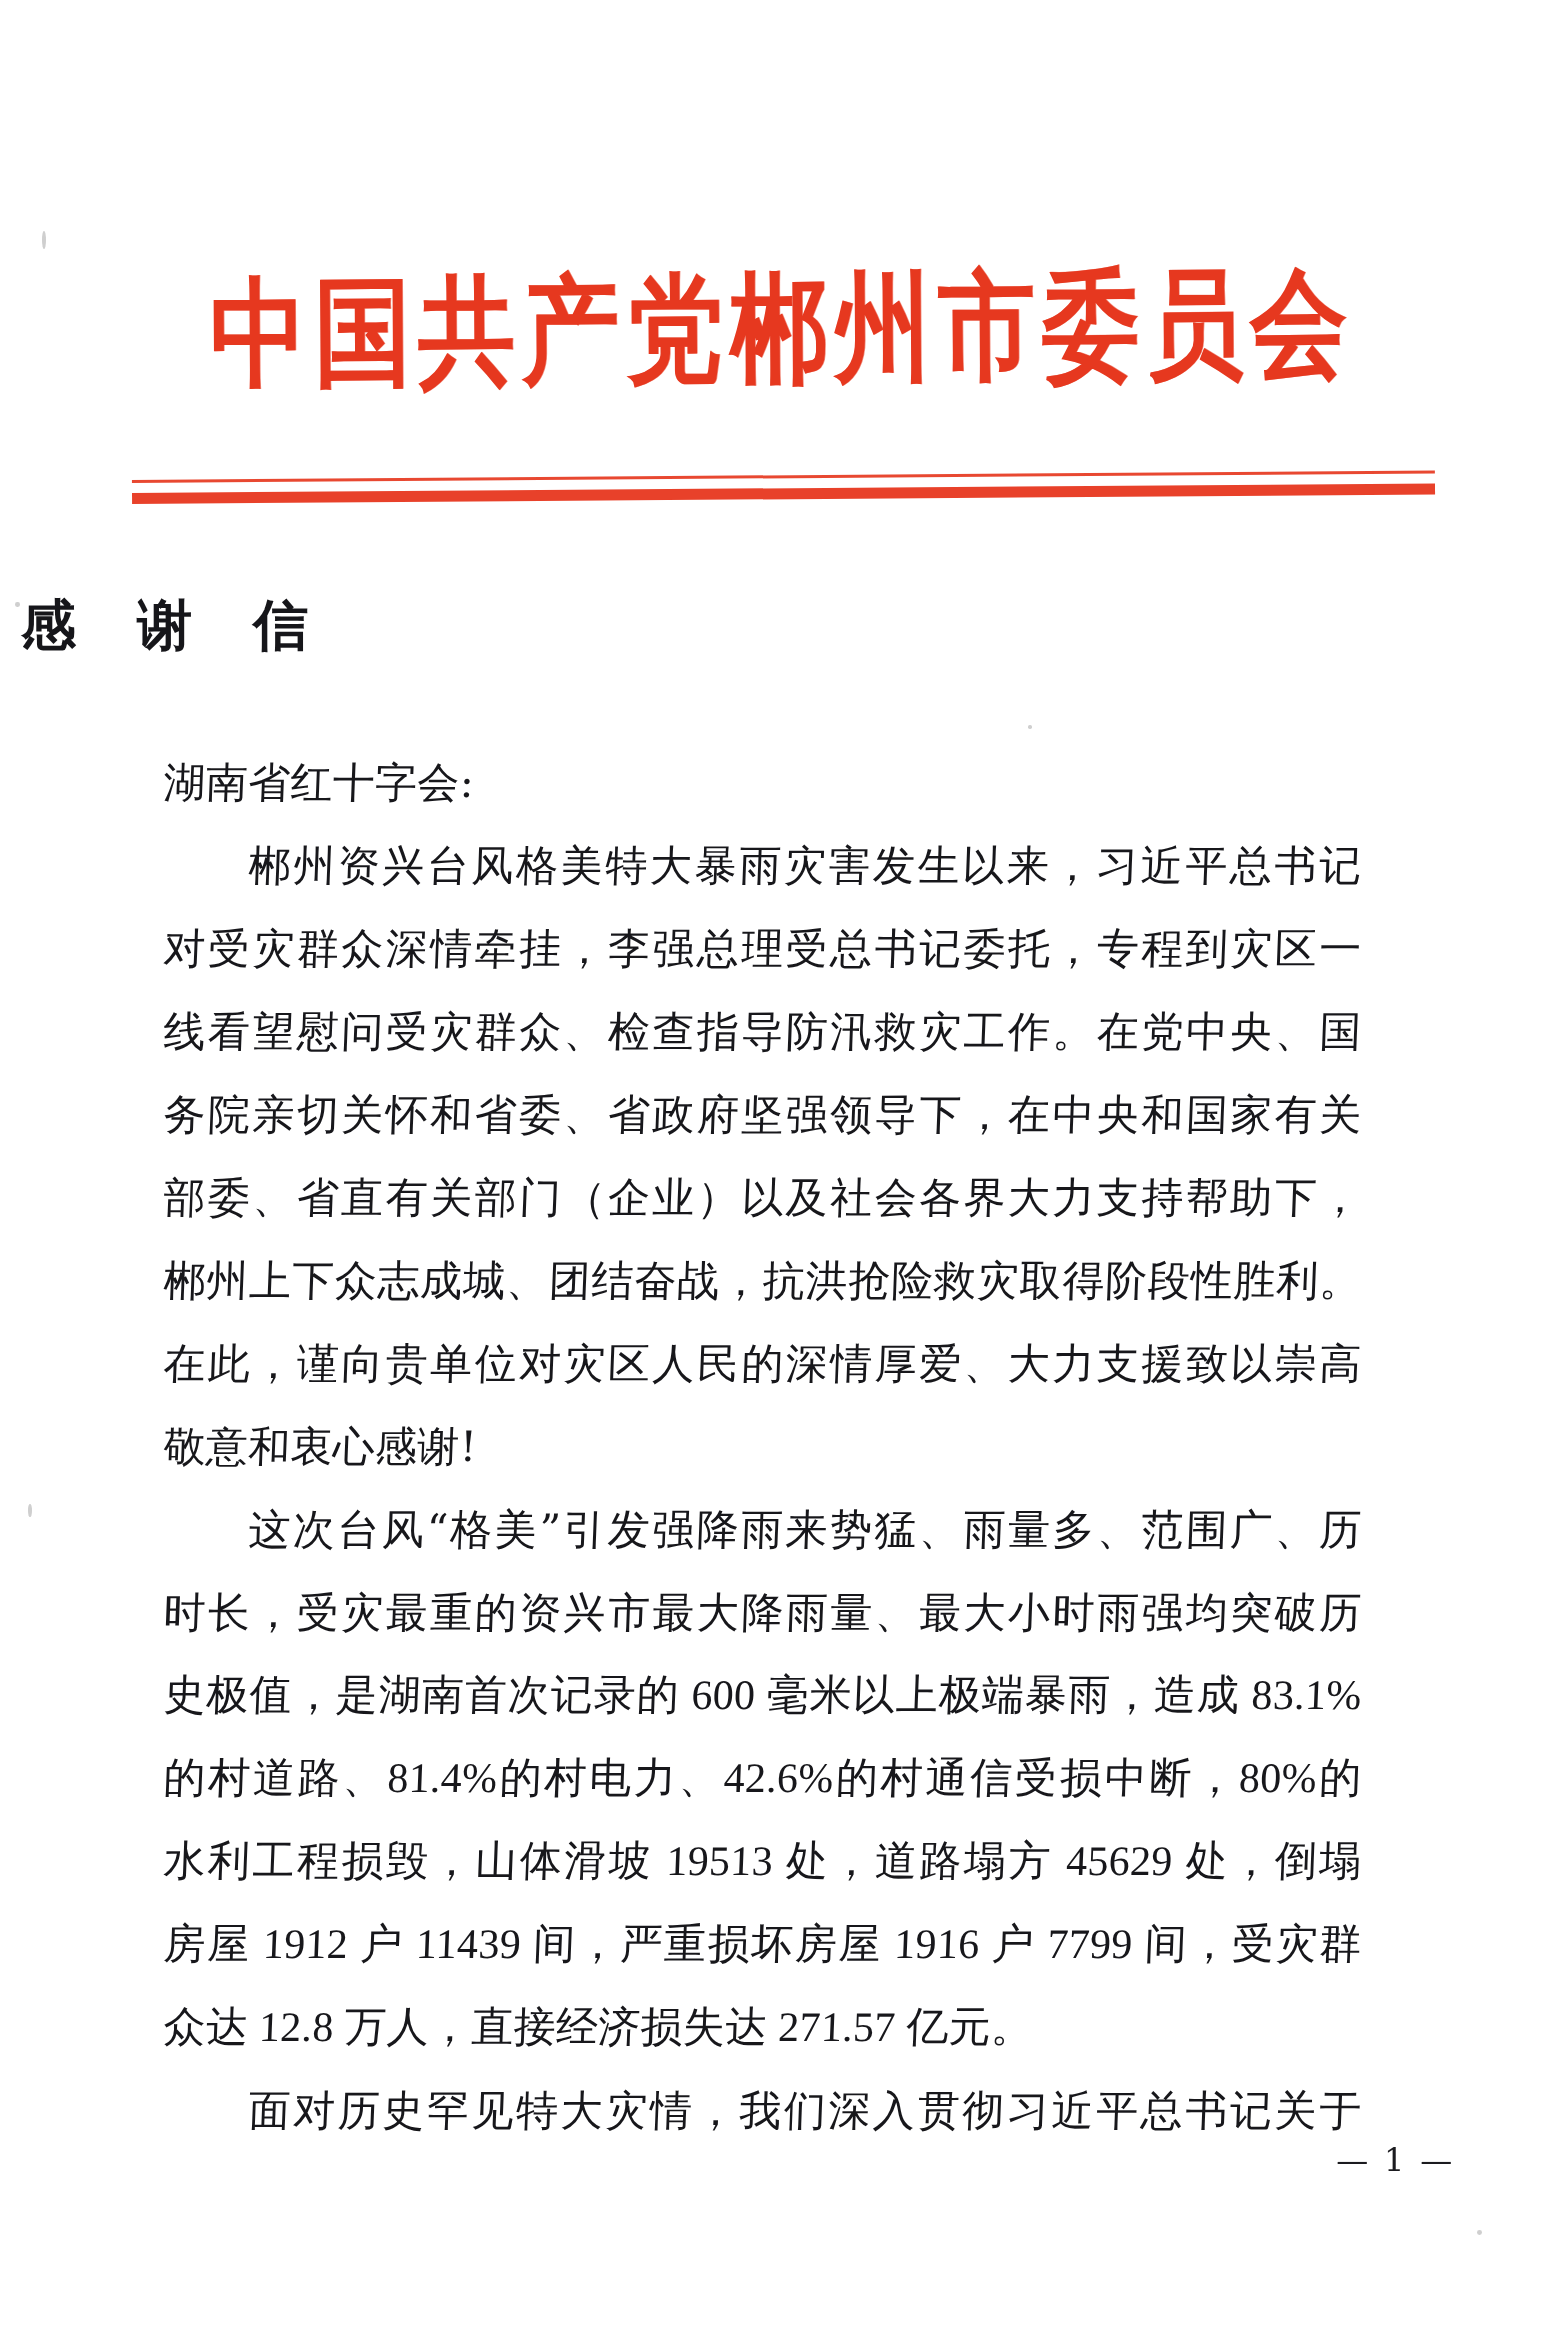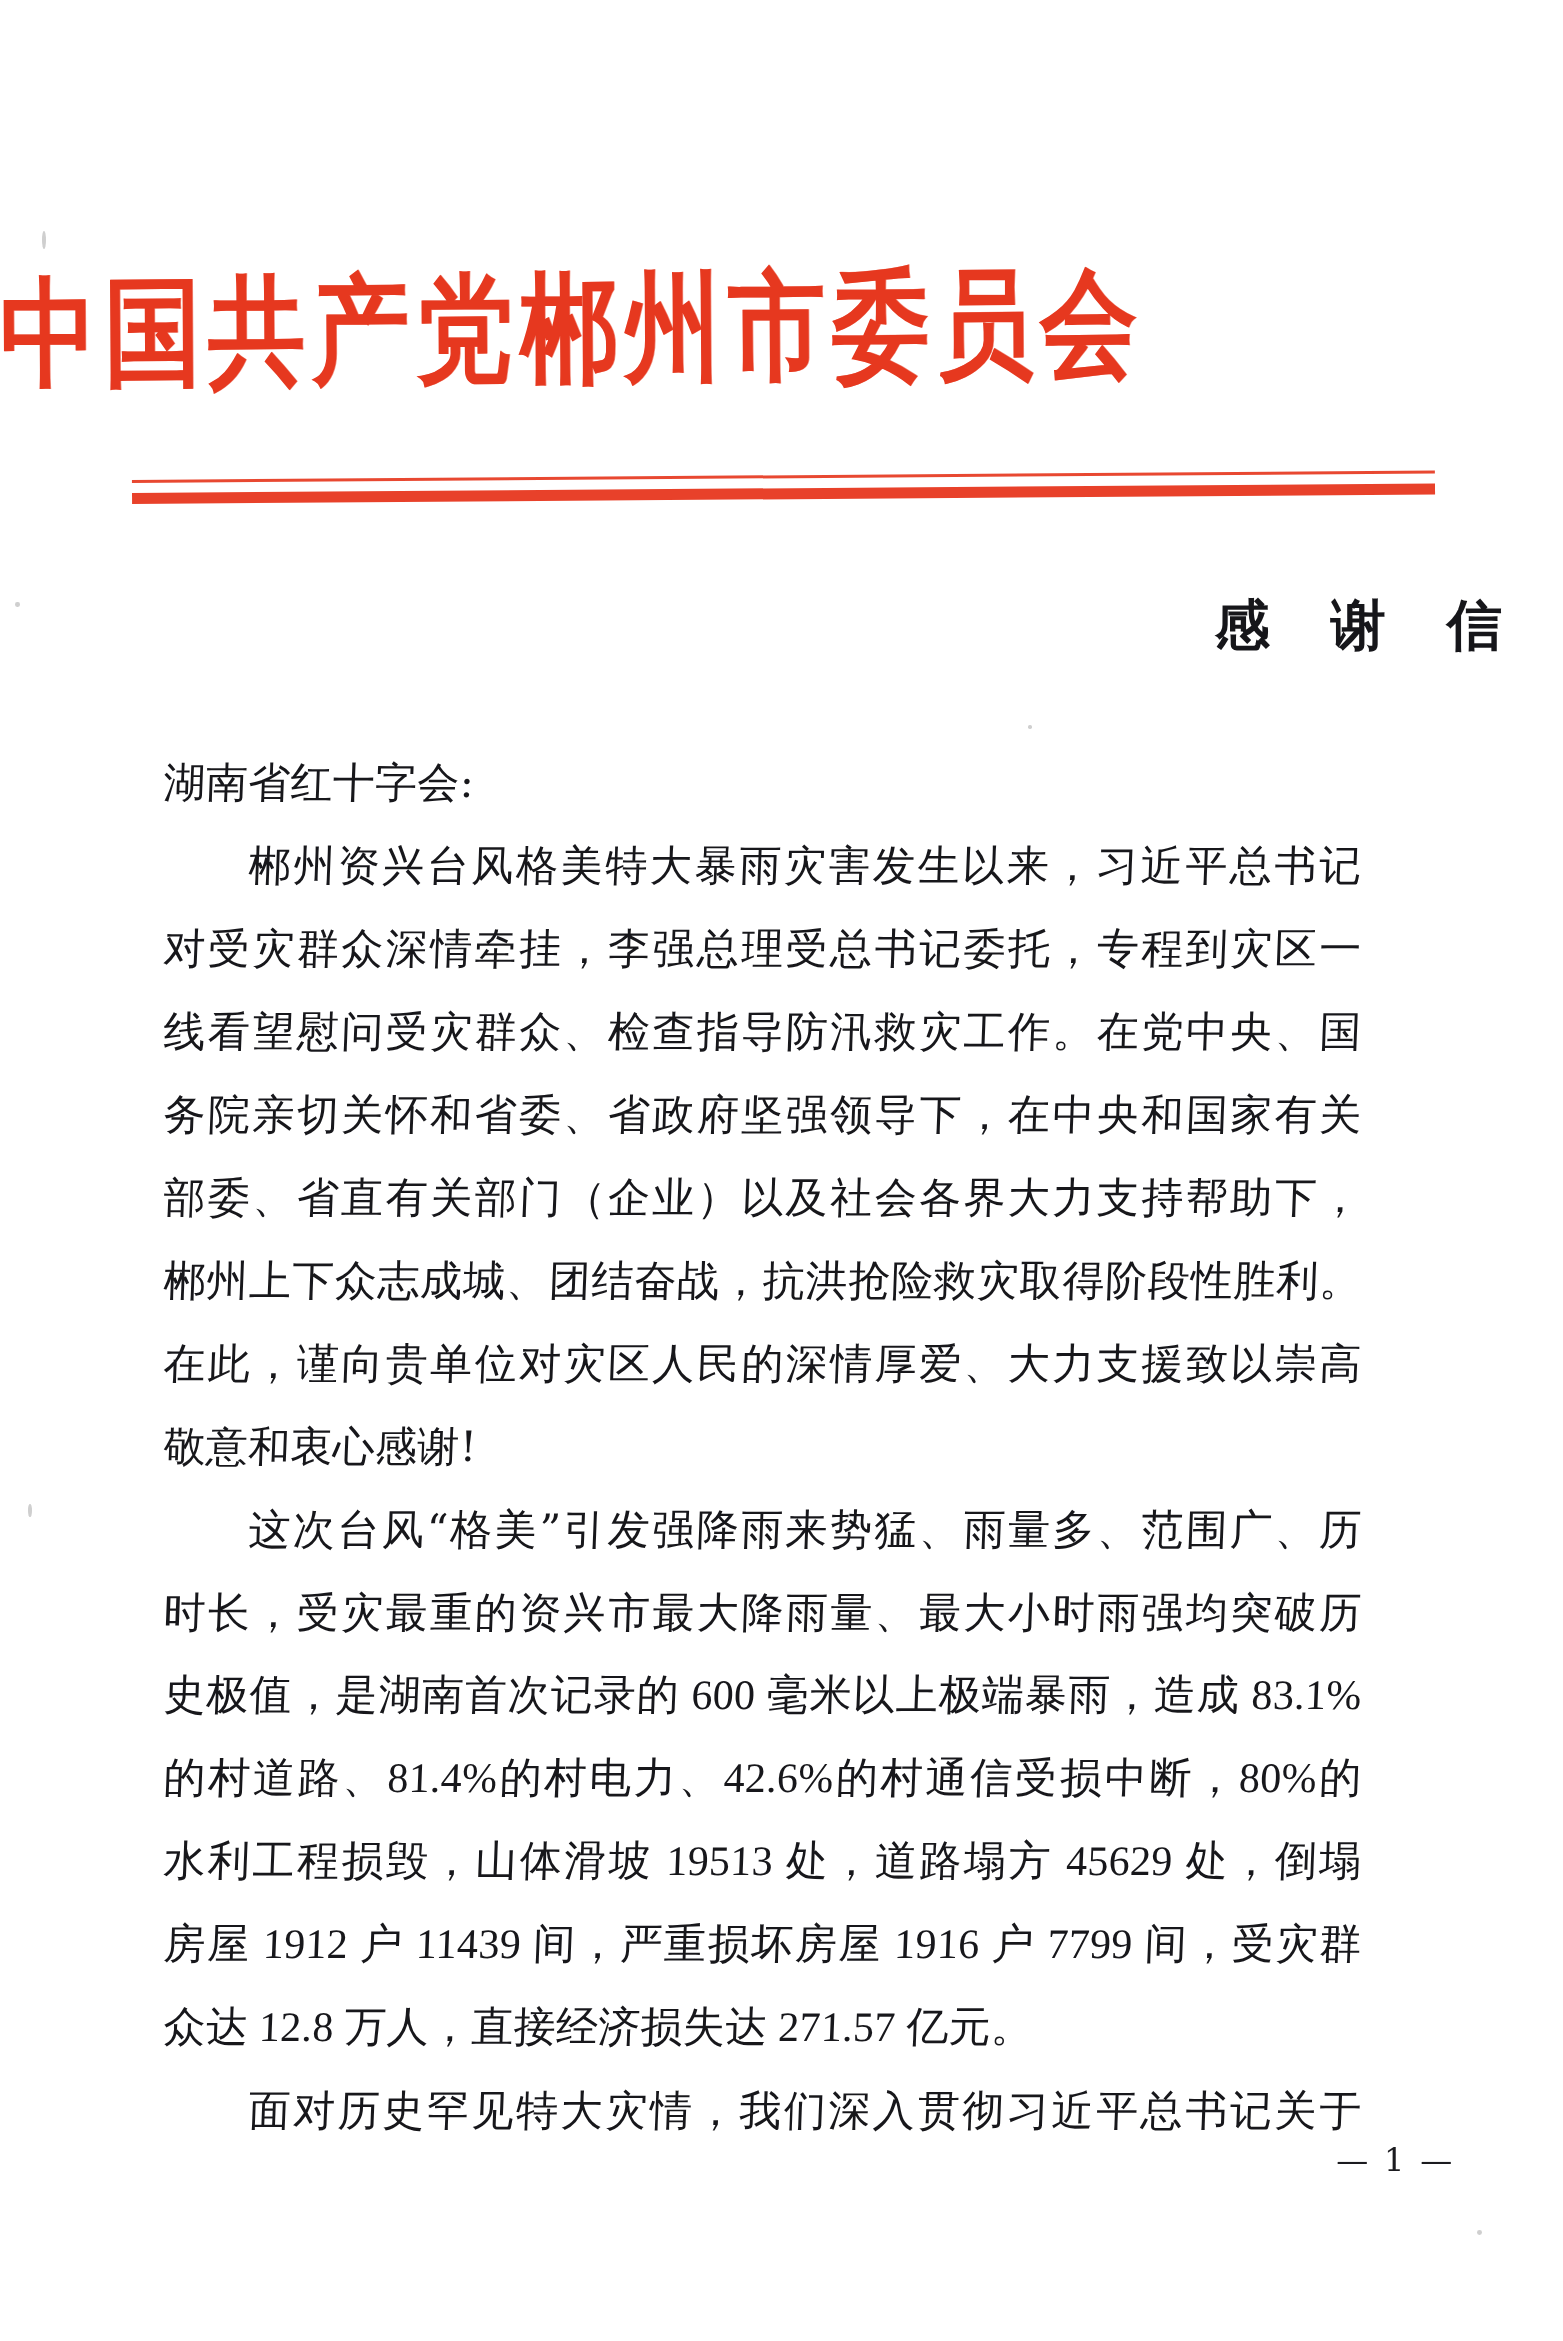--- a/index.html
+++ b/index.html
@@ -19,21 +19,21 @@
     background: #ffffff;
     overflow: hidden;
   }
 
   
   .letterhead {
     position: absolute;
     left: 0;
     top: 280px;
     width: 1563px;
-    text-align: left;
+    text-align: center;
   }
   .letterhead-title {
     display: inline-block;
     font-family: "DejaVu Serif", "Liberation Serif", serif;
     font-size: 97px;
     font-weight: 700;
     letter-spacing: 7px;
     color: #e6381f;
     line-height: 1.0;
     white-space: nowrap;
@@ -60,21 +60,21 @@
     height: 11.2px;
     background: #e8412a;
   }
 
   
   .doc-title {
     position: absolute;
     left: 0;
     top: 589px;
     width: 1523px;
-    text-align: right;
+    text-align: left;
     font-family: "DejaVu Serif", "Liberation Serif", serif;
     font-size: 55px;
     font-weight: 700;
     letter-spacing: 21px;
     color: #16161a;
     text-indent: 21px;
   }
 
   
   .body-block {

